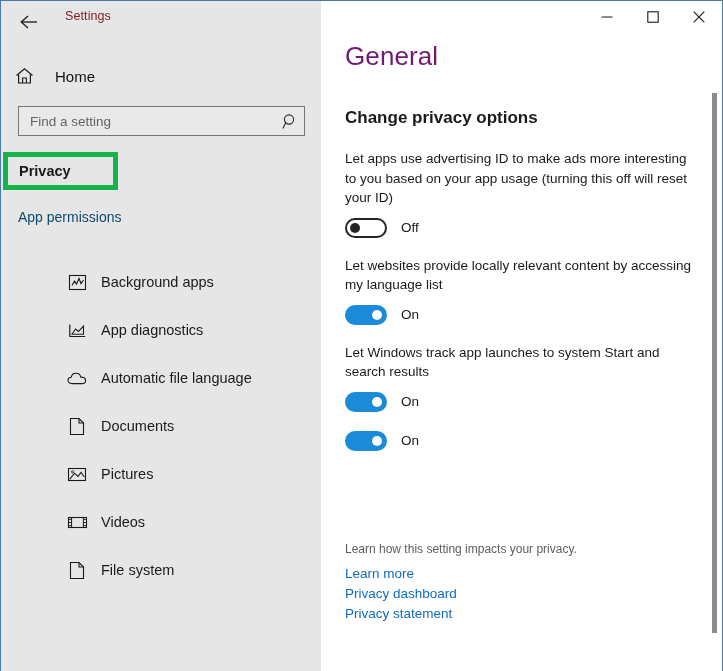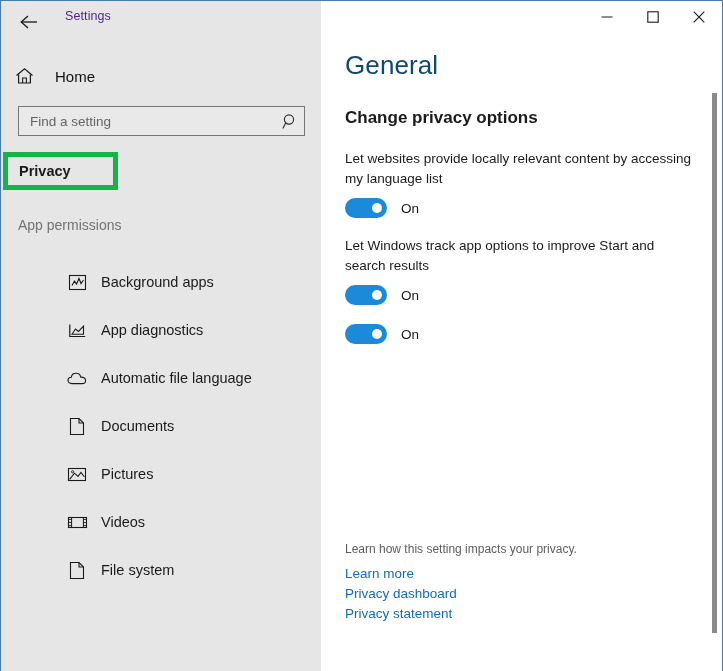--- a/index.html
+++ b/index.html
@@ -45,21 +45,21 @@
     width: 36px; height: 32px;
     display: flex; align-items: center; justify-content: center;
     cursor: pointer;
   }
   #back-btn svg { display: block; }
 
   #app-title {
     position: absolute;
     left: 64px; top: 8px;
     font-size: 12.5px;
-    color: #4c1d95;
+    color: #7f1d1d;
     letter-spacing: 0.1px;
   }
 
   #home-row {
     position: absolute;
     left: 0; top: 58px;
     width: 320px; height: 34px;
     display: flex; align-items: center;
     cursor: pointer;
   }
@@ -116,23 +116,23 @@
   }
   #privacy-item .lbl {
     margin-left: 16px;
     font-size: 14.5px;
     font-weight: bold;
     color: #1a1a1a;
   }
 
   #section-head {
     position: absolute;
-    left: 17px; top: 216px;
+    left: 17px; top: 208px;
     font-size: 14px;
-    color: #737373;
+    color: #0c4a6e;
   }
 
   #nav-list {
     position: absolute;
     left: 0; top: 257px;
     width: 320px;
     margin-left: 47px;
   }
   .nav-item {
     height: 48px;
@@ -171,24 +171,24 @@
   }
   .winbtn {
     width: 46px; height: 32px;
     display: flex; align-items: center; justify-content: center;
     cursor: pointer;
   }
   .winbtn svg { display: block; }
 
   #page-title {
     position: absolute;
-    left: 23px; top: 49px;
+    left: 23px; top: 40px;
     font-size: 26px;
     font-weight: normal;
-    color: #0c4a6e;
+    color: #701a75;
     letter-spacing: 0.1px;
   }
 
   #sub-title {
     position: absolute;
     left: 23px; top: 107px;
     font-size: 17px;
     color: #1a1a1a;
   }
 
@@ -432,33 +432,42 @@
           <line x1="11.3" y1="0.7" x2="0.7" y2="11.3" stroke="#1a1a1a" stroke-width="1.1"></line>
         </svg>
       </div>
     </div>
 
     <h1 id="page-title">General</h1>
     <h2 id="sub-title">Change privacy options</h2>
 
     <div id="settings-list">
 
+      <div class="setting-block">
+        <div class="setting-desc">Let apps use advertising ID to make ads more interesting to you based on your app usage (turning this off will reset your ID)</div>
+        <div class="toggle-row">
+          <div class="toggle off">
+              <span class="knob"></span>
+            </div>
+          <span class="toggle-label">Off</span>
+        </div>
+      </div>
 
       <div class="setting-block">
         <div class="setting-desc">Let websites provide locally relevant content by accessing my language list</div>
         <div class="toggle-row">
           <div class="toggle on">
               <span class="knob"></span>
             </div>
           <span class="toggle-label">On</span>
         </div>
       </div>
 
       <div class="setting-block">
-        <div class="setting-desc">Let Windows track app options to improve Start and search results</div>
+        <div class="setting-desc">Let Windows track app launches to system Start and search results</div>
         <div class="toggle-row">
           <div class="toggle on">
               <span class="knob"></span>
             </div>
           <span class="toggle-label">On</span>
         </div>
       </div>
 
       <div class="setting-block">
         <div class="toggle-row">

